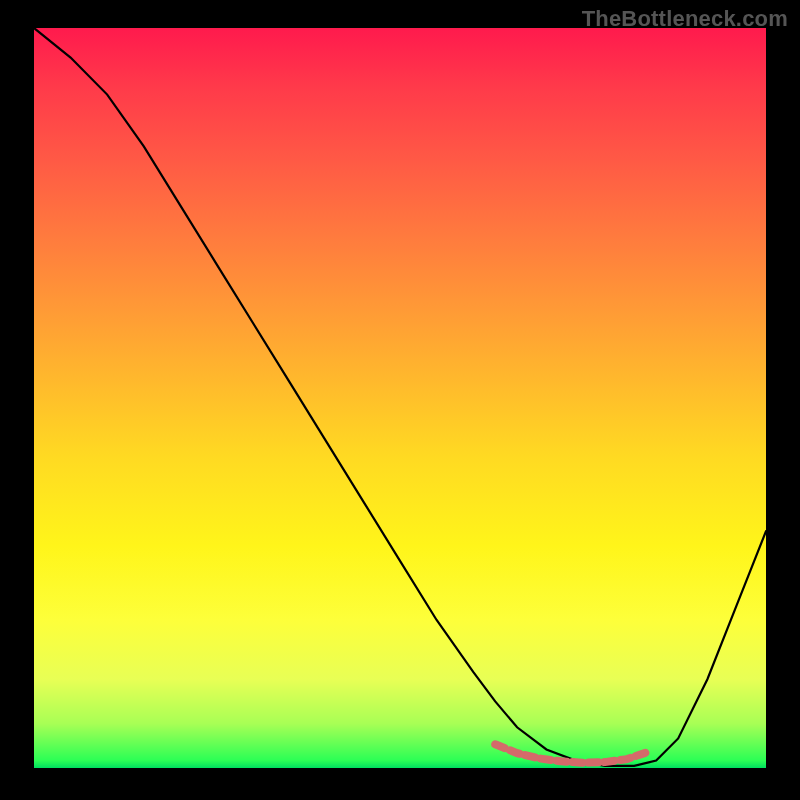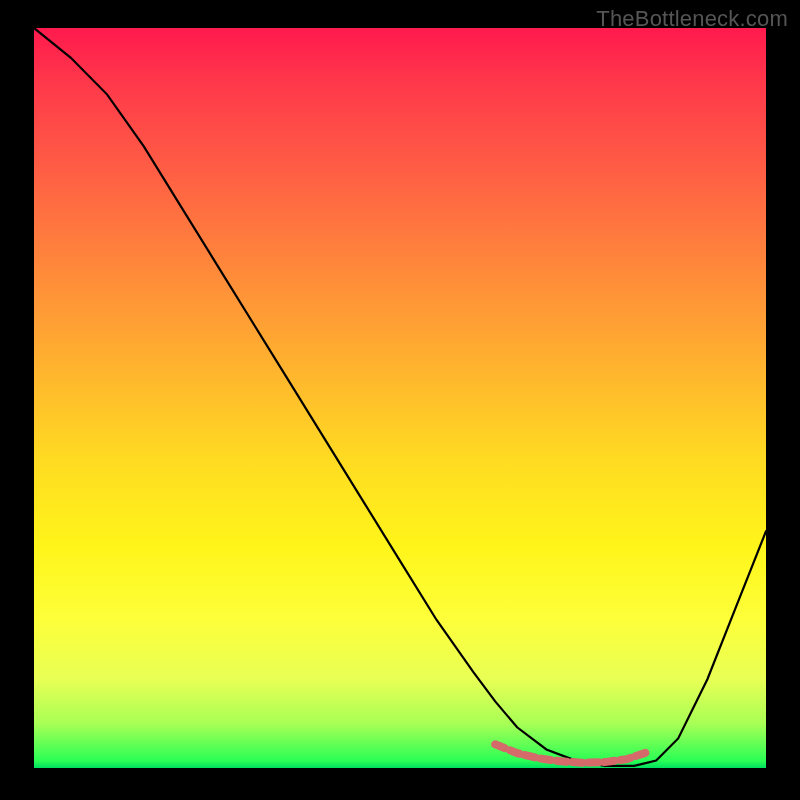--- a/index.html
+++ b/index.html
@@ -10,21 +10,21 @@
     position: relative;
     font-family: Arial, sans-serif;
     overflow: hidden;
   }
   .watermark {
     position: absolute;
     top: 6px;
     right: 12px;
     color: #555;
     font-size: 22px;
-    font-weight: 400;
+    font-weight: 700;
     z-index: 10;
     letter-spacing: 0.2px;
     margin-left: 45px;
   }
   .plot-area {
     position: absolute;
     left: 34px;
     top: 28px;
     width: 732px;
     height: 740px;

